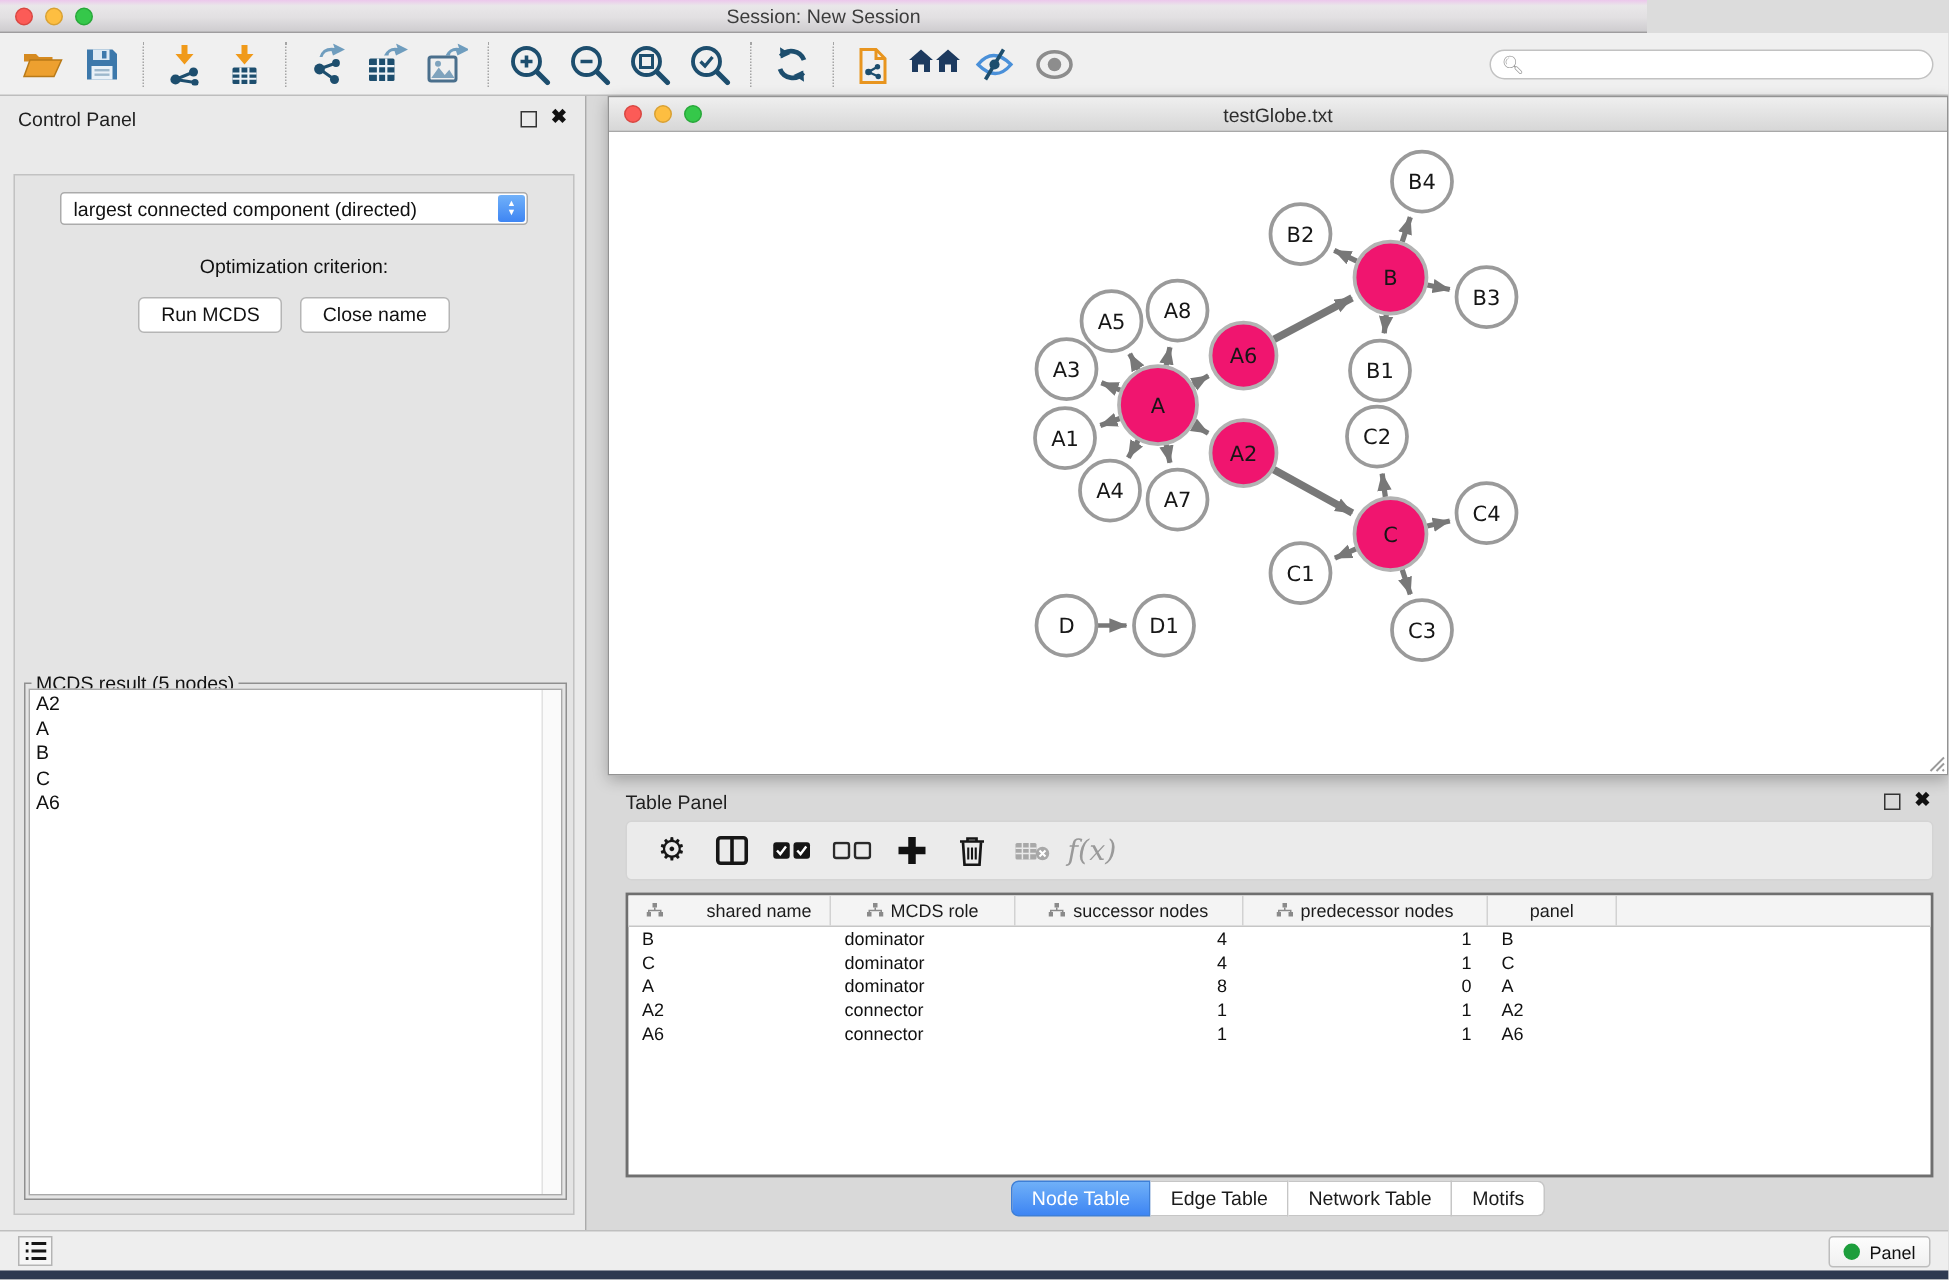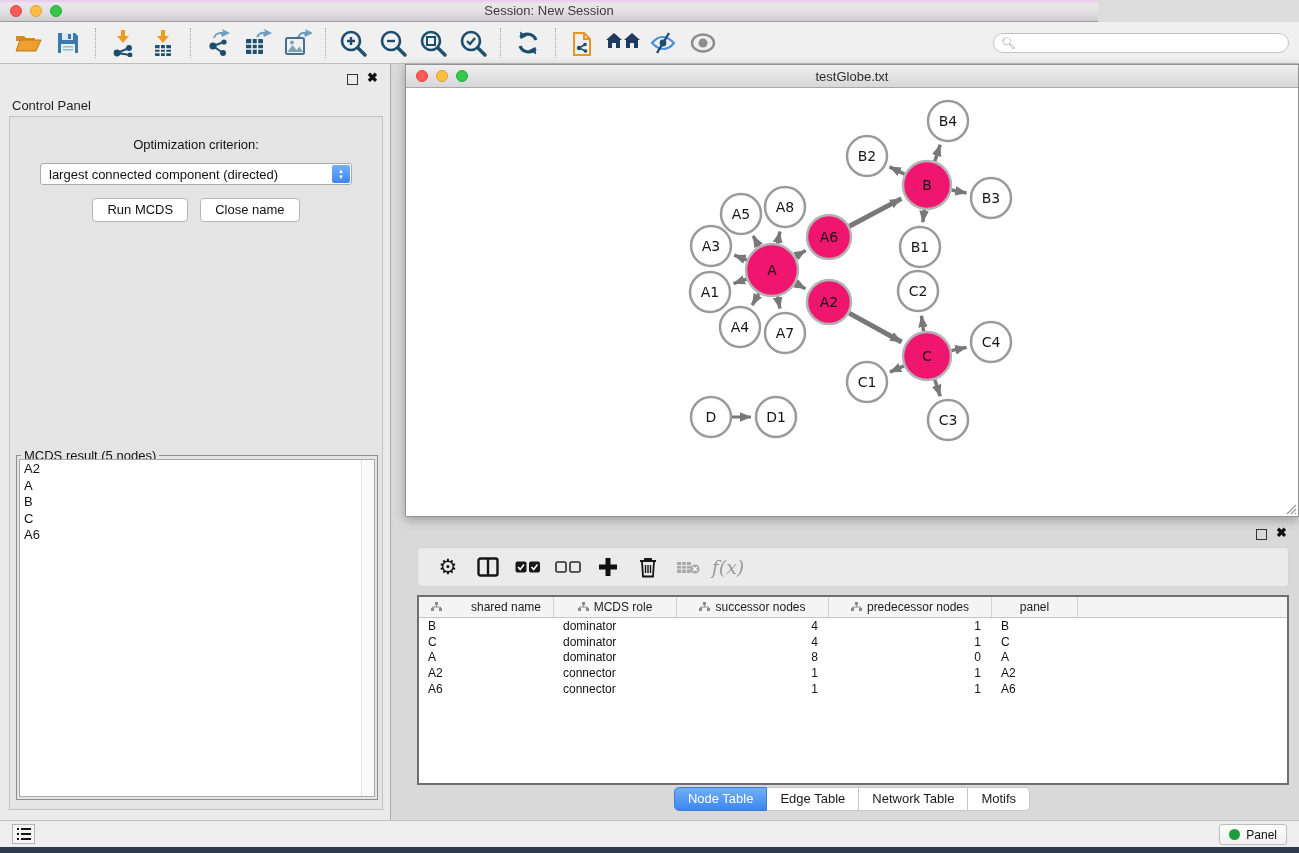--- a/index.html
+++ b/index.html
@@ -29,21 +29,21 @@
   #search-wrap .mag { margin-left:7px; color:#9a9a9a; font-size:12px; }
   #search-input { border:none; outline:none; flex:1; height:16px; font-size:12px; background:transparent; }
 
   
   #main { position:absolute; left:0; top:64px; width:1299px; height:756px; background:#d9d9d9; }
 
   
   #control-panel { position:absolute; left:0; top:0; width:391px; height:756px;
     background:#eaeaea; border-right:1px solid #ababab; }
   .panel-head { position:relative; height:24px; }
-  .panel-title { position:absolute; left:12px; top:8px; font-size:13px; color:#1f1f1f;margin-top:26px; }
+  .panel-title { position:absolute; left:12px; top:8px; font-size:13px; color:#1f1f1f; }
   .float-btn { position:absolute; top:10px; width:11px; height:11px; border:1.5px solid #333; background:transparent; }
   .close-btn { position:absolute; top:7px; font-size:13px; font-weight:bold; color:#111; line-height:14px; }
   #cp-float { right:32px; } #cp-close { right:12px; }
 
   .seg-tabs { display:flex; justify-content:center; margin-top:9px; }
   .seg-tab { font-size:13px; color:#1a1a1a; background:#fff; border:1px solid #c6c6c6;
     border-left:none; padding:3px 13px 4px; }
   .seg-tab:first-child { border-left:1px solid #c6c6c6; border-radius:5px 0 0 5px; }
   .seg-tab:last-child { border-radius:0 5px 5px 0; }
   .seg-tab.sel { background:linear-gradient(#6fb0f8,#3e85f3); color:#fff; border-color:#3e7fd6; }
@@ -276,28 +276,28 @@
 
 <div id="main">
 
   <div id="control-panel">
     <div class="panel-head">
       <span class="panel-title">Control Panel</span>
       <span class="float-btn" id="cp-float"></span>
       <span class="close-btn" id="cp-close">✖</span>
     </div>
     <div id="cp-content">
-      <div id="opt-label">Optimization criterion:</div>
       <div id="opt-select">
         <span>largest connected component (directed)</span>
         <span class="stepper">
             <span>▲</span>
             <span>▼</span>
           </span>
       </div>
+      <div id="opt-label">Optimization criterion:</div>
       <div id="cp-buttons">
         <button class="push-btn">Run MCDS</button>
         <button class="push-btn">Close name</button>
       </div>
       <div id="mcds-fieldset">
         <span id="mcds-legend">MCDS result (5 nodes)</span>
         <div id="mcds-list">
           <div id="mcds-items">
               <div>A2</div>
               <div>A</div>

